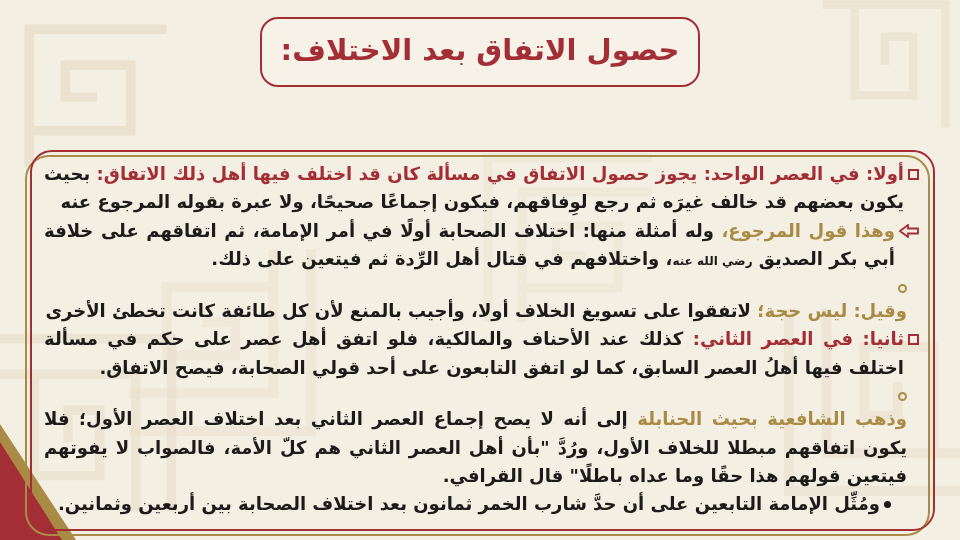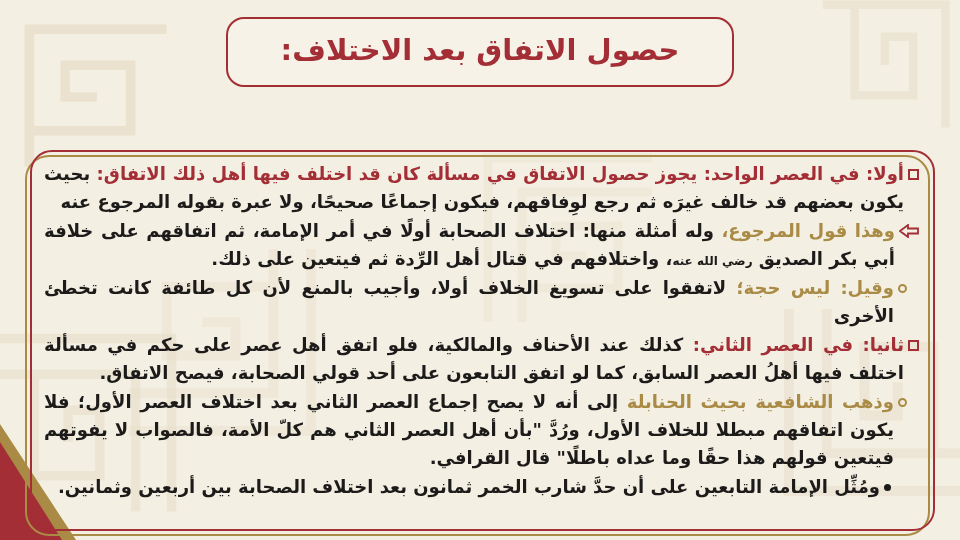--- a/index.html
+++ b/index.html
@@ -21,21 +21,21 @@
   
   .tri{position:absolute;left:0;bottom:0;z-index:1;}
   .tri-gold{width:76px;height:116px;background:var(--gold);
     clip-path:polygon(0 0,0 100%,100% 100%);}
   .tri-red{width:62px;height:98px;background:var(--red);
     clip-path:polygon(0 0,0 100%,100% 100%);}
 
   
   .title-banner{
     position:absolute;top:17px;left:50%;transform:translateX(-50%);
-    width:508px;height:70px;z-index:3;
+    width:440px;height:70px;z-index:3;
     border:2.5px solid var(--red);border-radius:18px;
     background:#F7F2E7;
     display:flex;align-items:center;justify-content:center;
   }
   .title-text{
     color:var(--red);font-size:29px;font-weight:bold;letter-spacing:0;
     line-height:1;padding-bottom:4px;
   }
 
   
@@ -57,21 +57,21 @@
   .box-gold{position:absolute;inset:0;transform:translate(-5px,5px);
     border:2px solid var(--gold);border-radius:24px;}
   .box-red{position:absolute;inset:0;border:2.5px solid var(--red);
     border-radius:22px;padding:8px 14px 6px 12px;overflow:hidden;}
 
   
   .bullets{direction:rtl;}
   .bullet{display:flex;gap:4px;align-items:flex-start;
     font-size:18px;font-weight:bold;line-height:1.58;color:var(--black);}
   .bullet .btext{flex:1;text-align:justify;}
-  .level-2{padding-right:12px;}
+  .level-2{padding-right:12px;flex-direction:column;}
   .level-3{padding-right:26px;}
   .marker{flex:0 0 auto;display:inline-block;}
   .marker-square{width:11px;height:11px;border:2.5px solid var(--red);margin-top:9px;}
   .marker-arrow{margin-top:7px;line-height:0;}
   .marker-circle{width:9px;height:9px;border:2.5px solid var(--gold);
     border-radius:50%;margin-top:10px;}
   .marker-dot{width:7px;height:7px;background:var(--black);
     border-radius:50%;margin-top:11px;margin-right:2px;}
 
   .seg-red{color:var(--red);}

